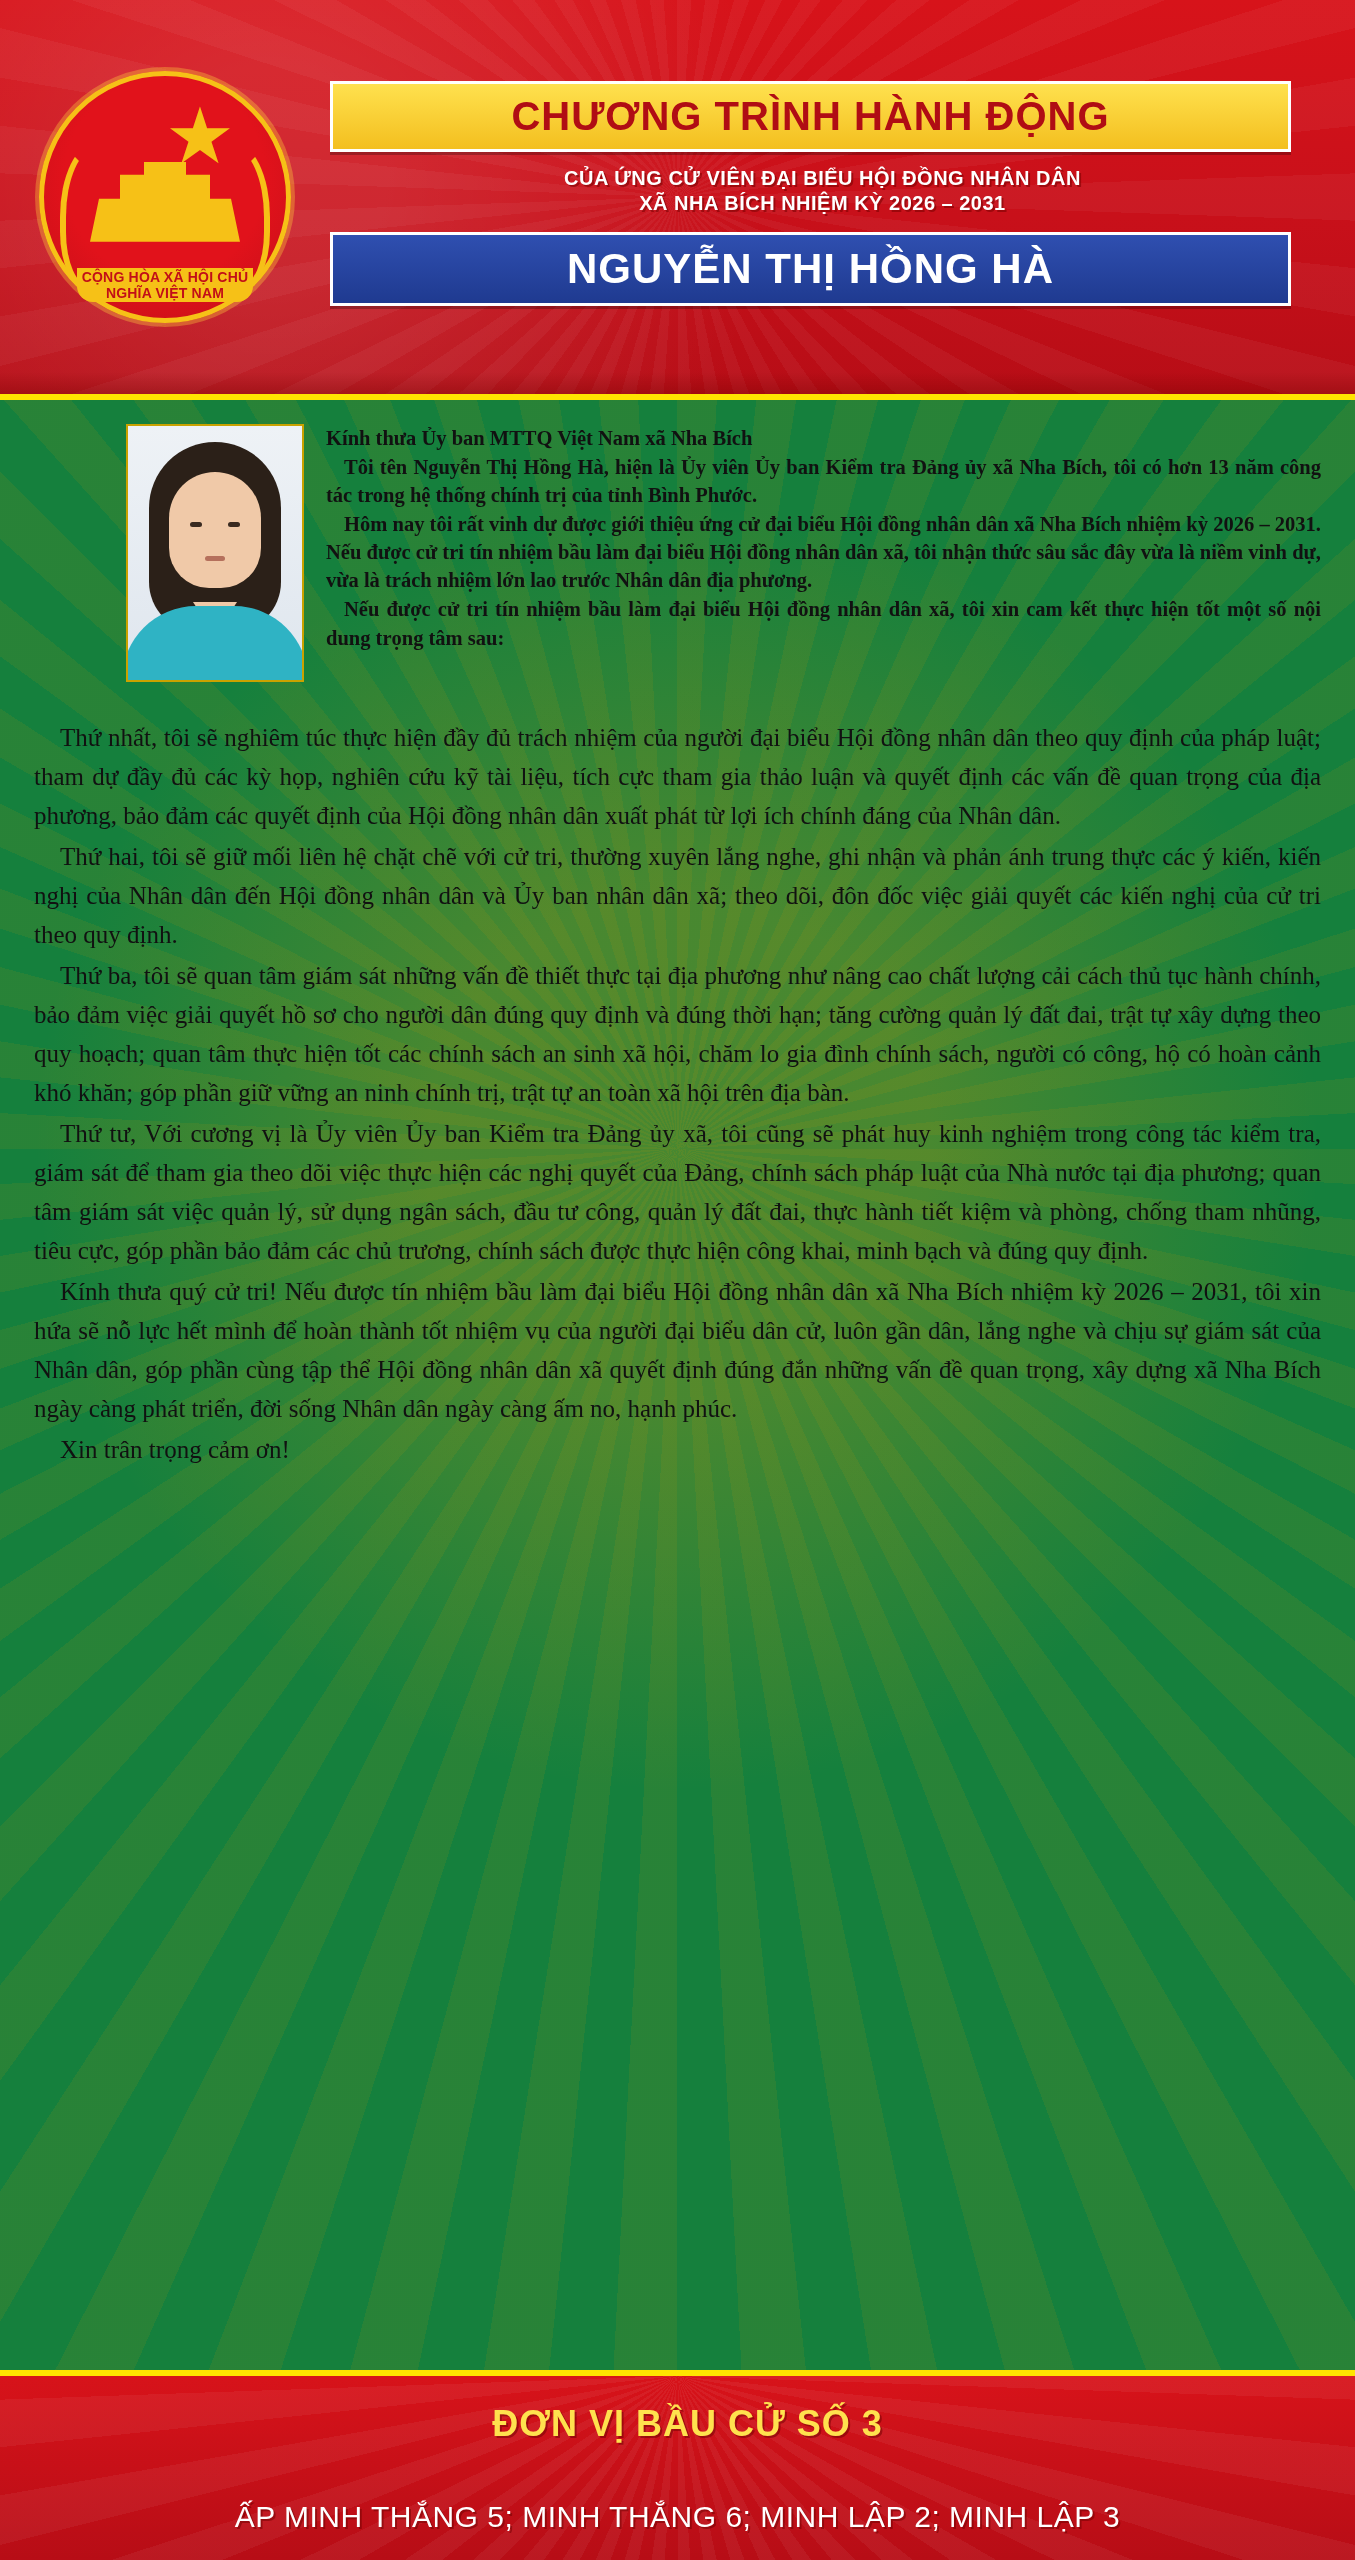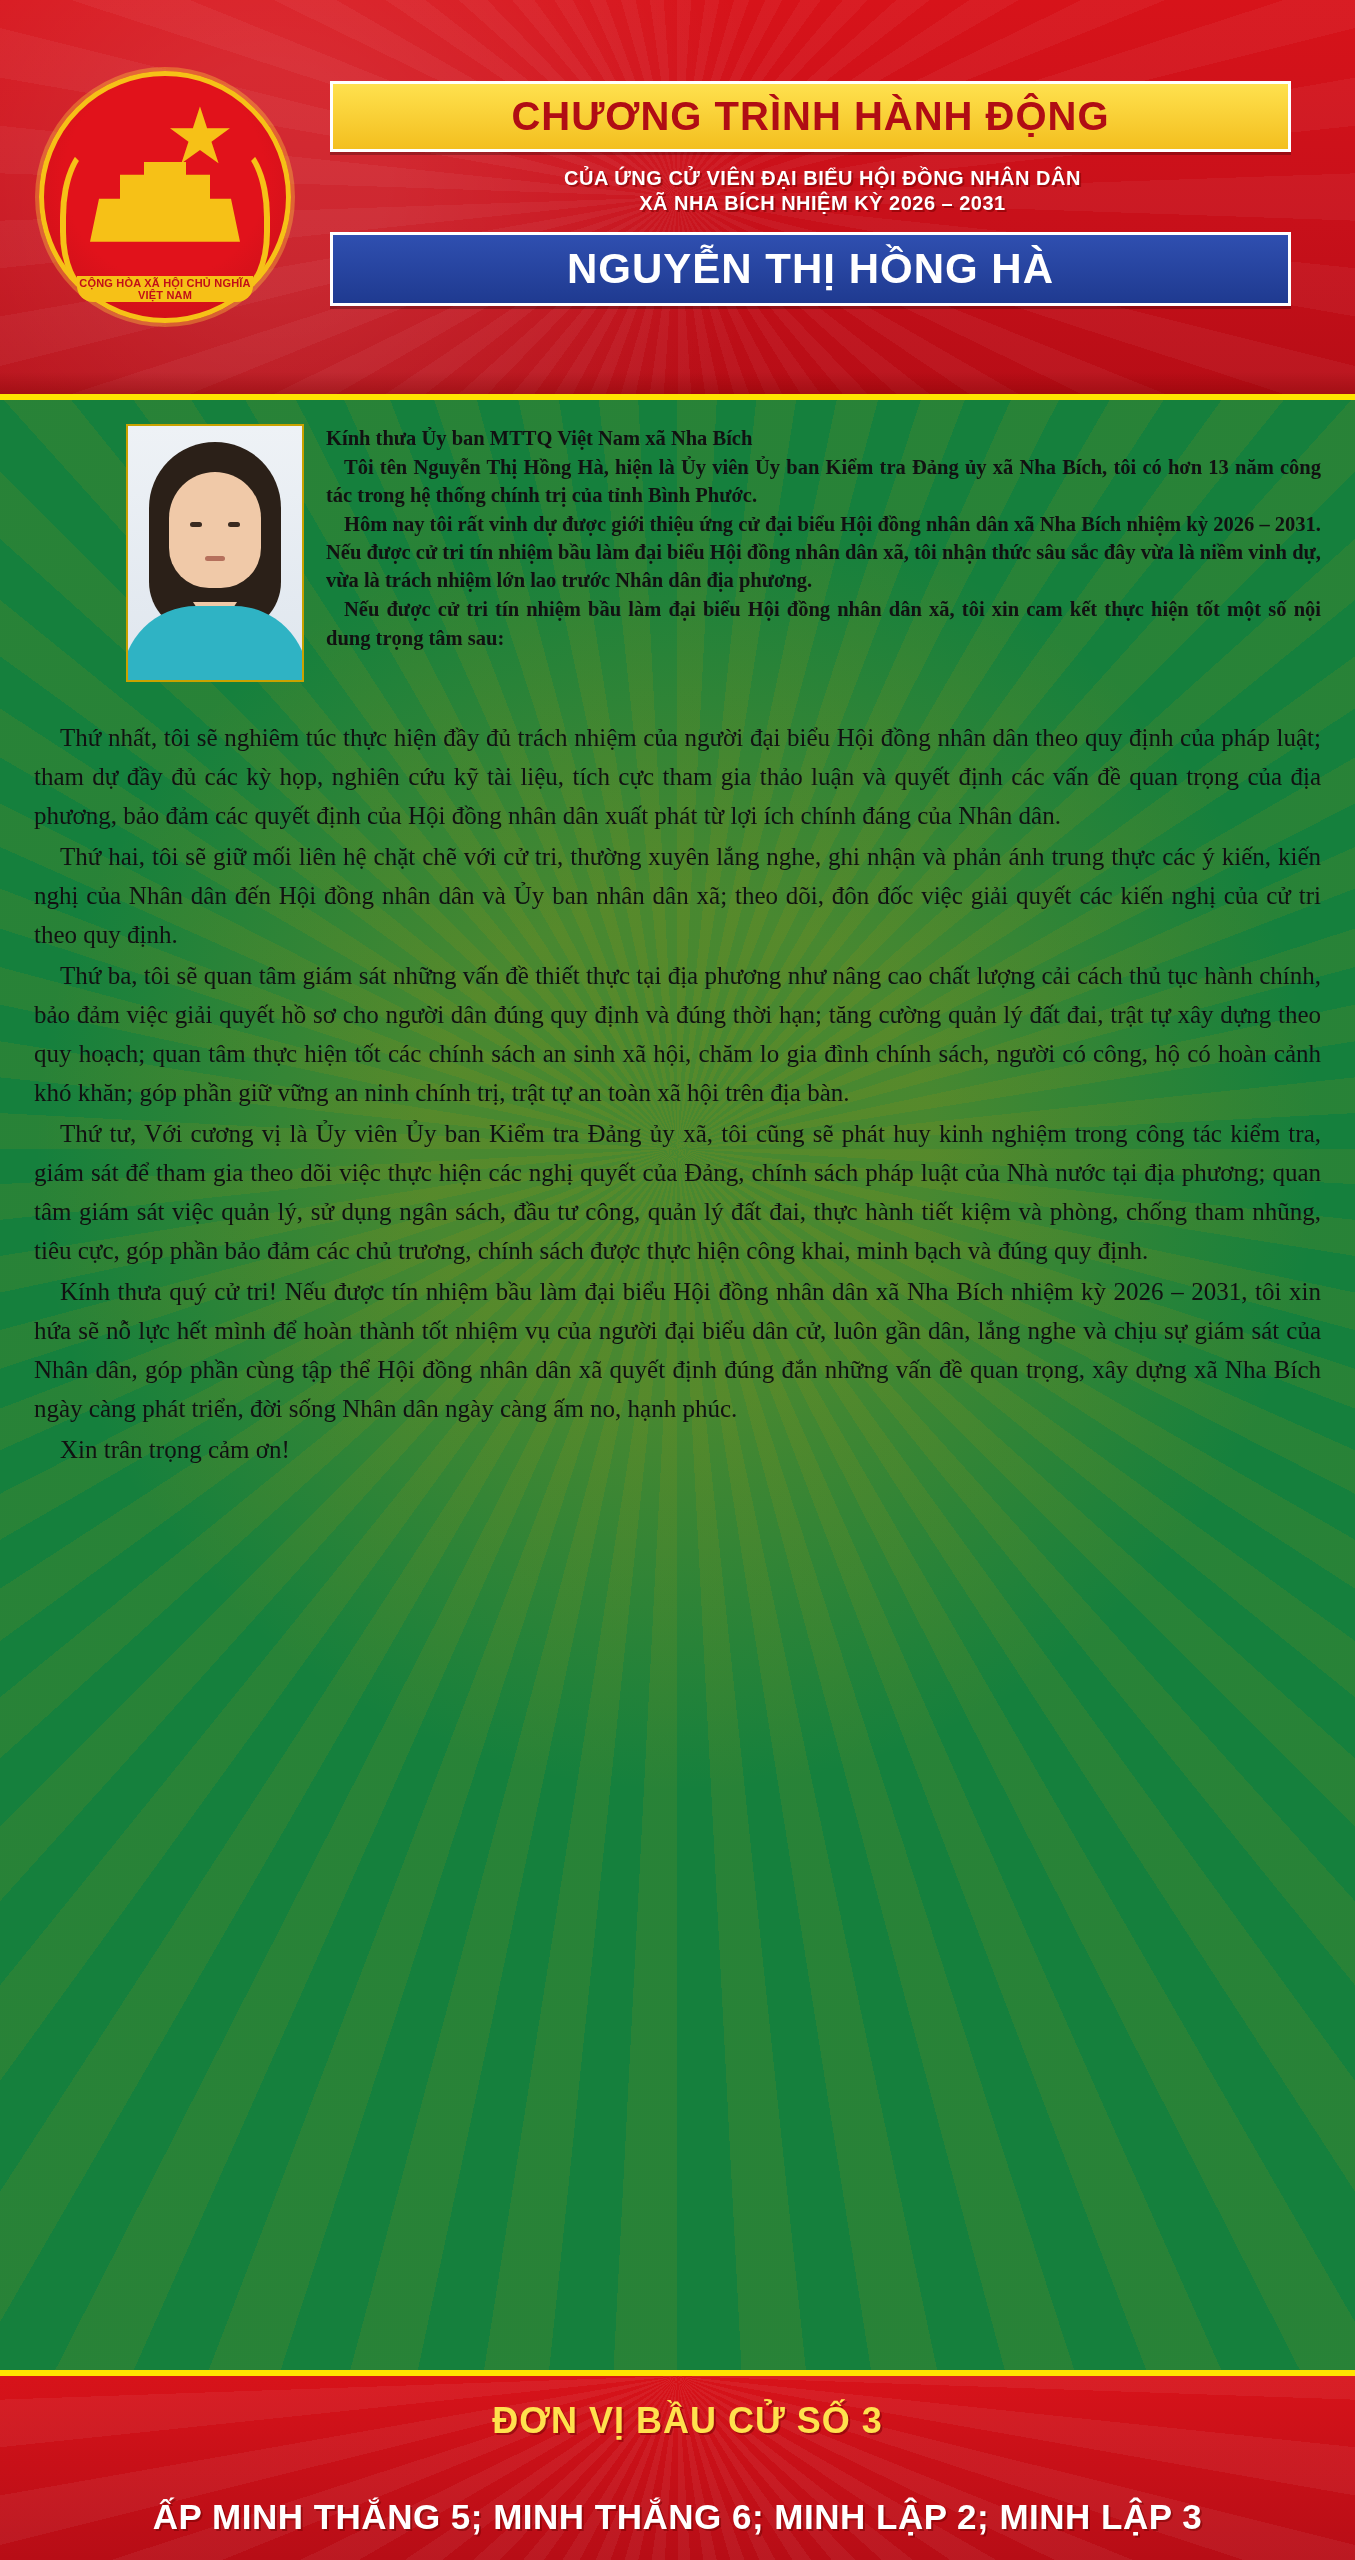--- a/index.html
+++ b/index.html
@@ -67,23 +67,23 @@
   .emblem .star span{ display:block; transform:translate(-50%,-10%); color:#f6c117; font-size:78px; }
   .emblem .rice-l, .emblem .rice-r{
     position:absolute; bottom:26px; width:74px;height:150px;
     border:6px solid #f6c117; border-radius:50% 50% 40% 40%;
     border-top-color:transparent; border-right-color:transparent;
   }
   .emblem .rice-l{ left:16px; }
   .emblem .rice-r{ right:16px; transform:scaleX(-1); }
   .emblem .ribbon{
     position:absolute; bottom:16px; left:50%; transform:translateX(-50%);
-    width:176px; height:26px;
+    width:176px; height:34px;
     background:#f6c117; border-radius:0 0 16px 16px;
-    color:#c20f18; font-size:11px; font-weight:bold; letter-spacing:.2px;
+    color:#c20f18; font-size:14px; font-weight:bold; letter-spacing:.2px;
     display:flex; align-items:center; justify-content:center; text-align:center;
     font-family:"Liberation Sans", sans-serif;
   }
   .header-text{ flex:1; padding-right:40px; position:relative; z-index:3; }
   .title-main{
     background:linear-gradient(180deg,#ffe14e 0%, #f3bf1f 100%);
     border:3px solid #fff;
     color:#b00d14;
     font-family:"Liberation Sans", sans-serif;
     font-weight:bold;
@@ -205,21 +205,21 @@
   .footer-l1{
     color:#ffe14e;
     font-family:"Liberation Sans", sans-serif;
     font-weight:bold; font-size:36px; letter-spacing:1px;
     text-shadow:2px 2px 0 rgba(110,0,0,.5);
     margin-left:20px;
   }
   .footer-l2{
     color:#ffffff;
     font-family:"Liberation Sans", sans-serif;
-    font-weight:bold; font-size:35px; letter-spacing:0.5px;
+    font-weight:normal; font-size:30px; letter-spacing:0.5px;
     text-shadow:2px 2px 0 rgba(110,0,0,.5);
     text-align:center;
     margin-top:47px;
   }
 </style>
 </head>
 <body>
 
 <div class="poster">
 

